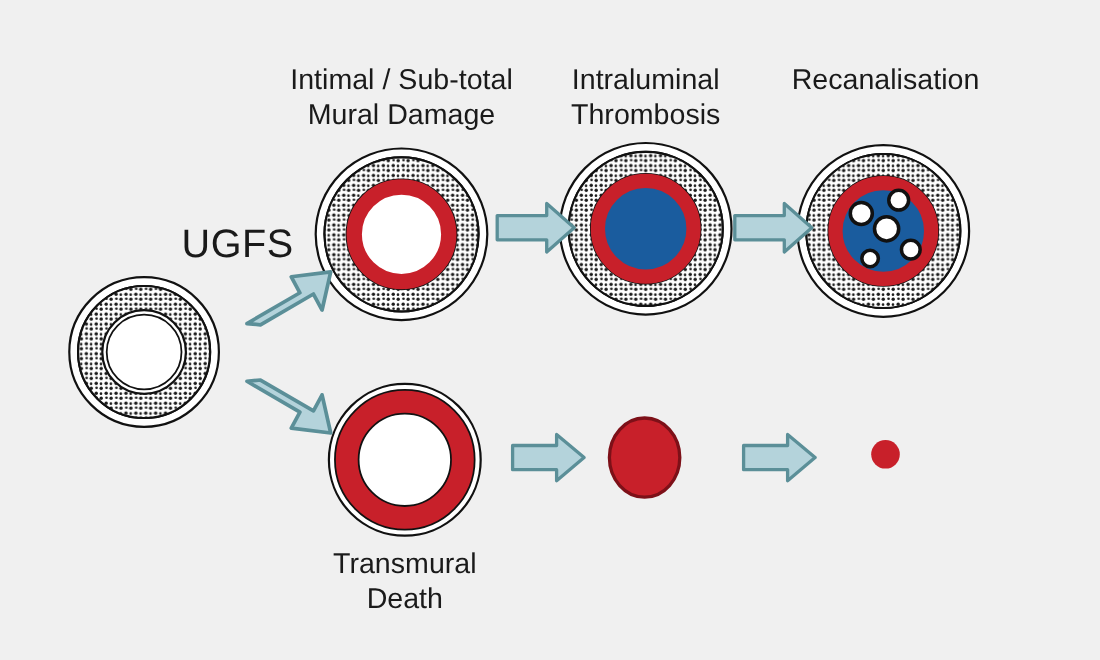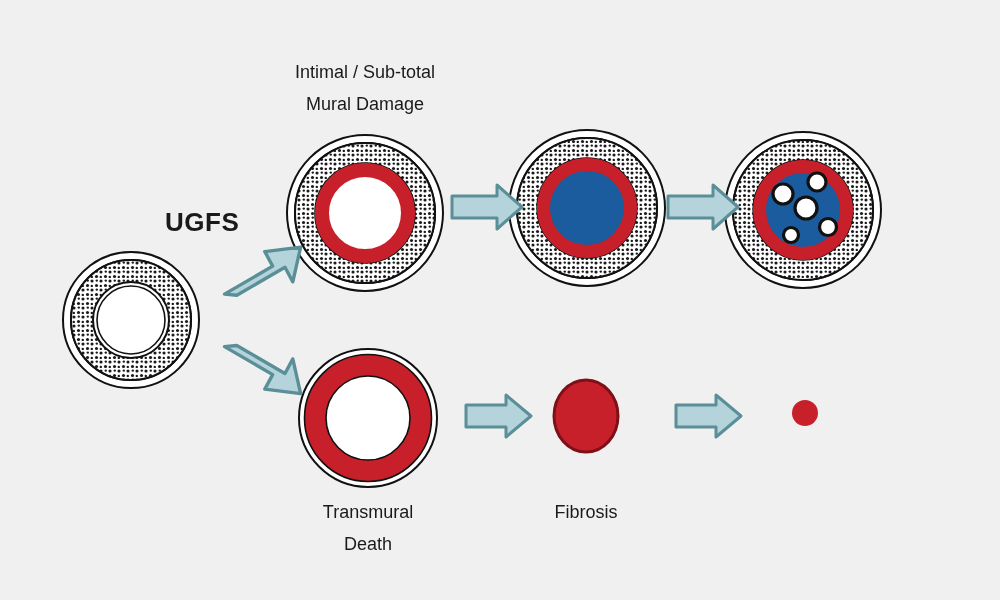--- a/index.html
+++ b/index.html
@@ -7,27 +7,27 @@
     width:1000px;height:600px;
     background:#f0f0f0;
     font-family:"Liberation Sans", sans-serif;
     overflow:hidden;
     position:relative;
   }
   #stage{position:absolute;inset:0;width:1000px;height:600px;}
   .lbl{
     position:absolute;
     color:#1a1a1a;
-    font-size:18px;
+    font-size:26px;
     line-height:32px;
     text-align:center;
     white-space:pre-line;
     letter-spacing:0px;
   }
-  .lbl-bold{font-weight:bold;font-size:26px;letter-spacing:.5px;}
+  .lbl-bold{font-weight:normal;font-size:36px;letter-spacing:.5px;}
   svg{display:block;position:absolute;left:0;top:0;}
 </style>
 </head>
 <body>
 
 <div id="stage">
 
   <svg width="1000" height="600" viewBox="0 0 1000 600">
     <defs>
       <pattern id="stipple" width="9" height="9" patternUnits="userSpaceOnUse">
@@ -134,24 +134,26 @@
       <path d="M 466,405 L 506,405 L 506,395 L 531,416 L 506,437 L 506,427 L 466,427 Z" fill="#b4d3db" stroke="#5b8f98" stroke-width="3" stroke-linejoin="round"></path>
     </g>
     <g>
       <path d="M 676,405 L 716,405 L 716,395 L 741,416 L 716,437 L 716,427 L 676,427 Z" fill="#b4d3db" stroke="#5b8f98" stroke-width="3" stroke-linejoin="round"></path>
     </g>
   </svg>
 
   <div class="lbl" style="left:240px;top:56px;width:250px;">Intimal / Sub-total
 Mural Damage</div>
 
+  <div class="lbl" style="left:482px;top:56px;width:210px;">Intraluminal
+Thrombosis</div>
 
+  <div class="lbl" style="left:700px;top:56px;width:210px;">Recanalisation</div>
 
   <div class="lbl" style="left:263px;top:496px;width:210px;text-align:center;">Transmural
 Death</div>
 
-  <div class="lbl" style="left:481px;top:496px;width:210px;">Fibrosis</div>
 
 
   <div class="lbl lbl-bold" style="left:165px;top:206px;width:110px;text-align:left;">UGFS</div>
 
 
 </div>
 
 </body></html>

